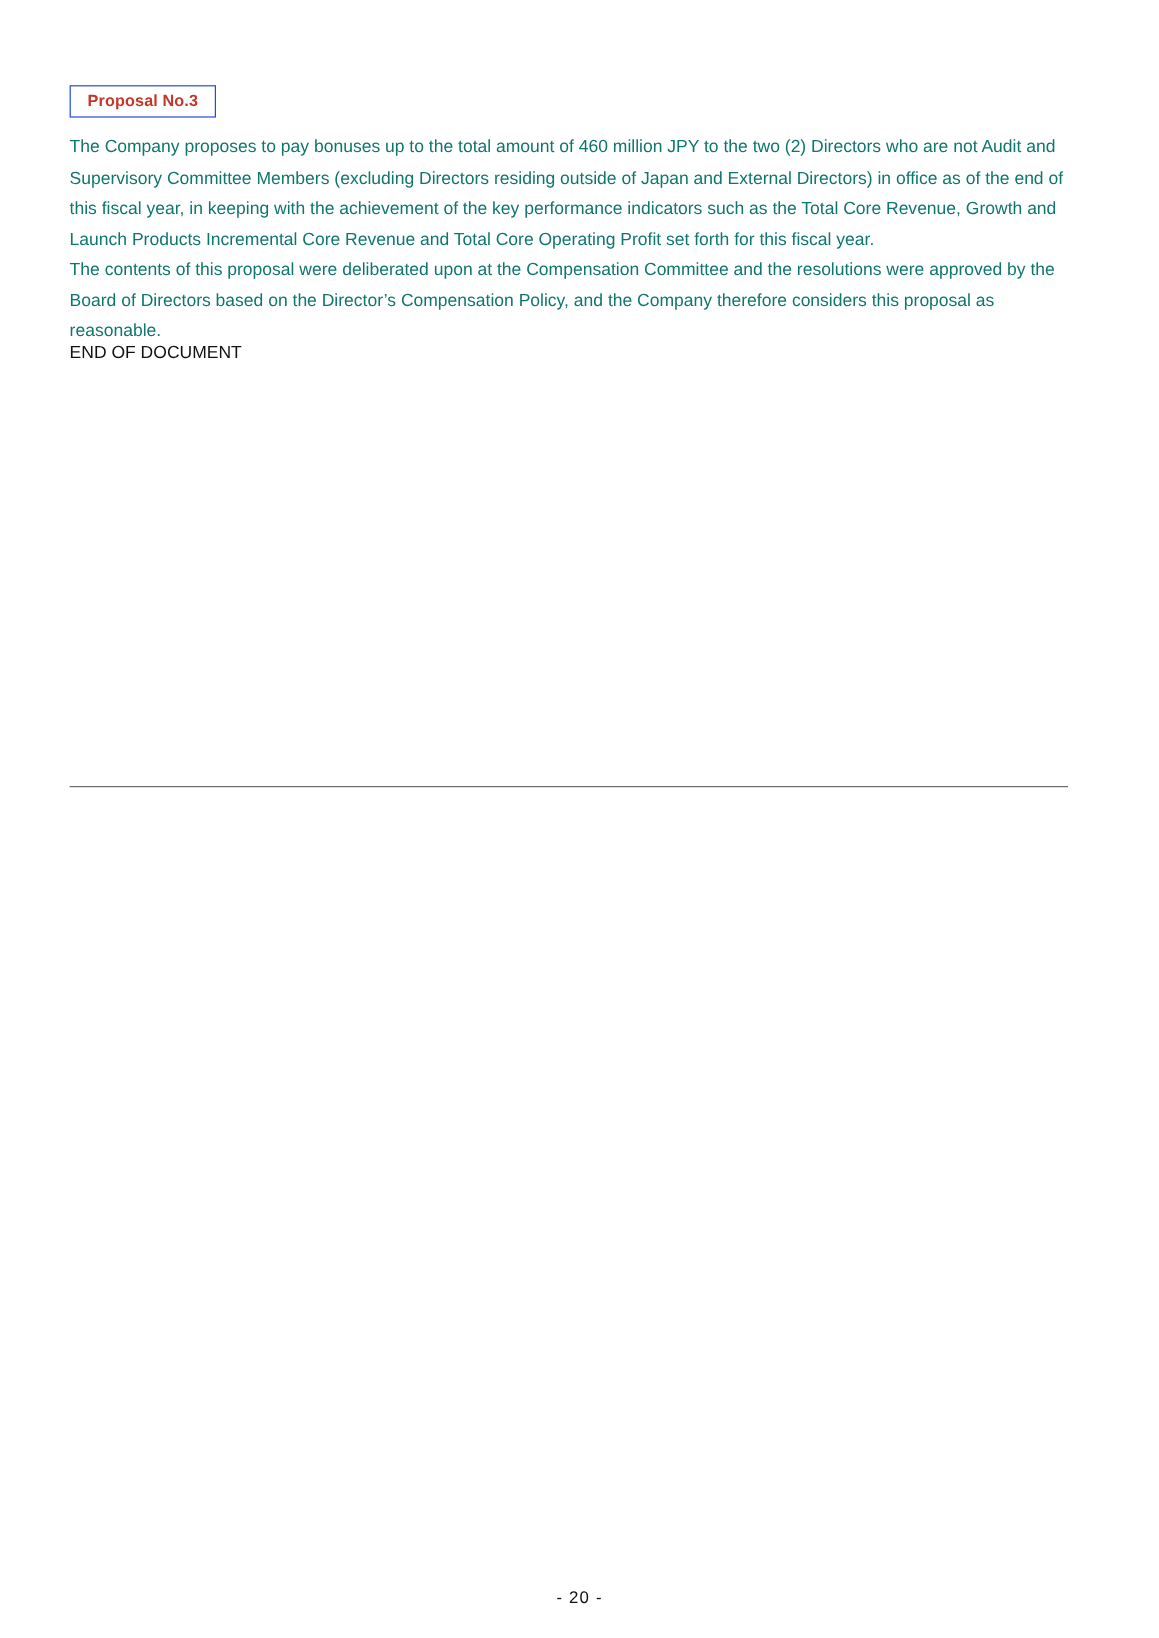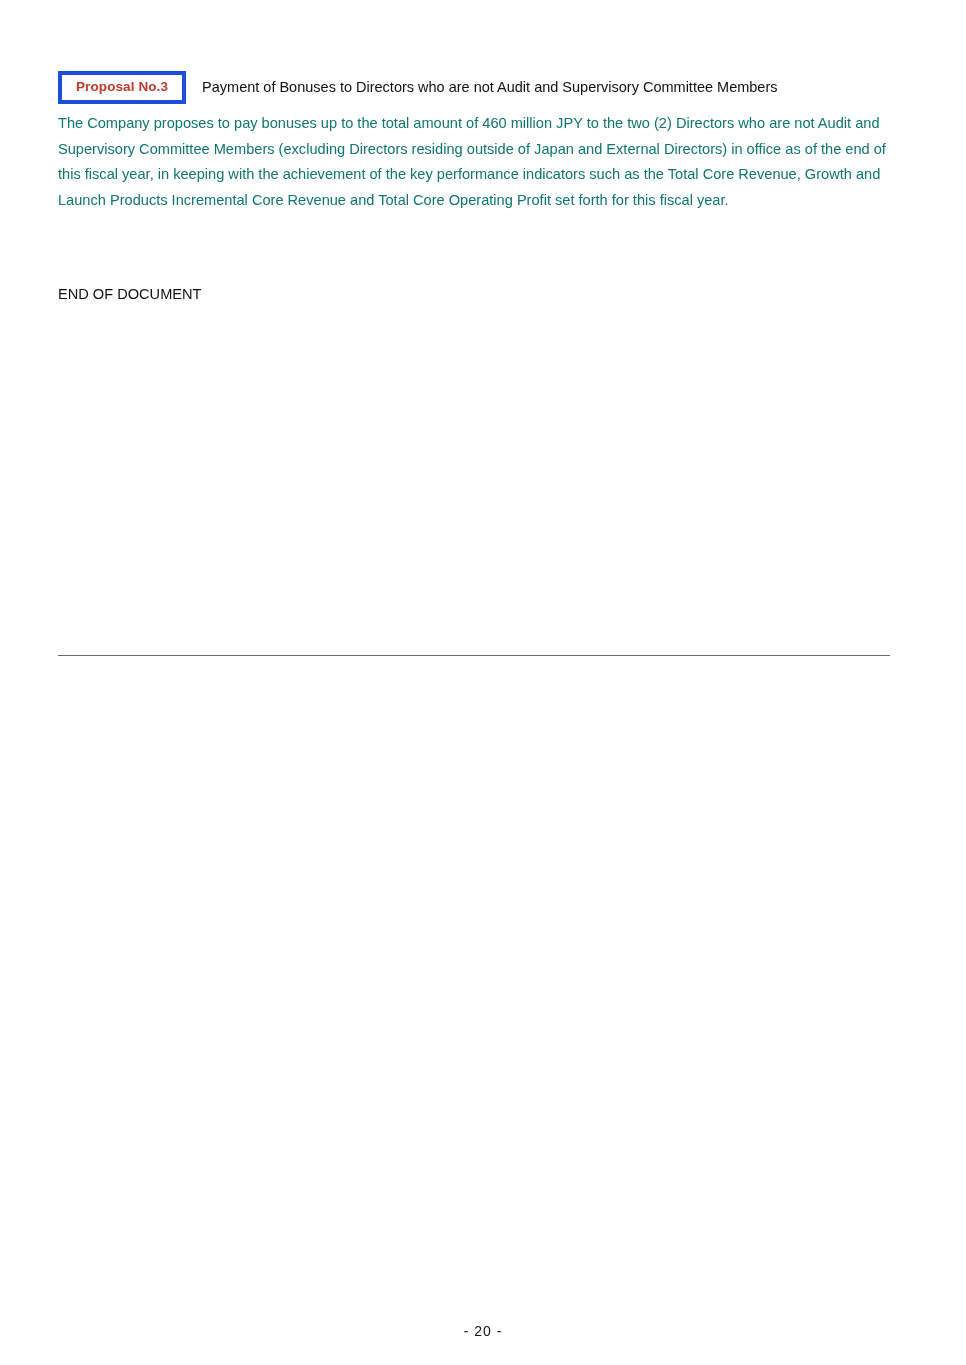--- a/index.html
+++ b/index.html
@@ -27,21 +27,21 @@
   
   .proposal-row {
     position: absolute;
     top: 71px;
     left: 58px;
     right: 58px;
     display: flex;
     align-items: center;
   }
   .proposal-badge {
-    border: 4px solid #1d4ed8;
+    border: 1px solid #1d4ed8;
     color: #c0392b;
     font-weight: bold;
     font-size: 13.5px;
     letter-spacing: 0.1px;
     padding: 5px 14px 6px 14px;
     line-height: 1;
     white-space: nowrap;
     background: #ffffff;
   }
   .proposal-title {
@@ -115,25 +115,25 @@
     letter-spacing: 1px;
   }
 </style>
 </head>
 <body>
 
 <div class="page">
 
   <div class="proposal-row">
     <span class="proposal-badge">Proposal No.3</span>
-    <span class="proposal-title">Payment of Bonuses to Directors who are not Audit and Supervisory Committee Members</span>
   </div>
 
   <div class="body-block">
     <p class="para">The Company proposes to pay bonuses up to the total amount of 460 million JPY to the two (2) Directors who are not Audit and Supervisory Committee Members (excluding Directors residing outside of Japan and External Directors) in office as of the end of this fiscal year, in keeping with the achievement of the key performance indicators such as the Total Core Revenue, Growth and Launch Products Incremental Core Revenue and Total Core Operating Profit set forth for this fiscal year.</p>
+    <p class="para">The contents of this proposal were deliberated upon at the Compensation Committee and the resolutions were approved by the Board of Directors based on the Director’s Compensation Policy, and the Company therefore considers this proposal as reasonable.</p>
   </div>
 
   <div class="end-line">END OF DOCUMENT</div>
 
   <div class="rule"></div>
 
 
   <div class="page-number">-  20  -</div>
 
 </div>

